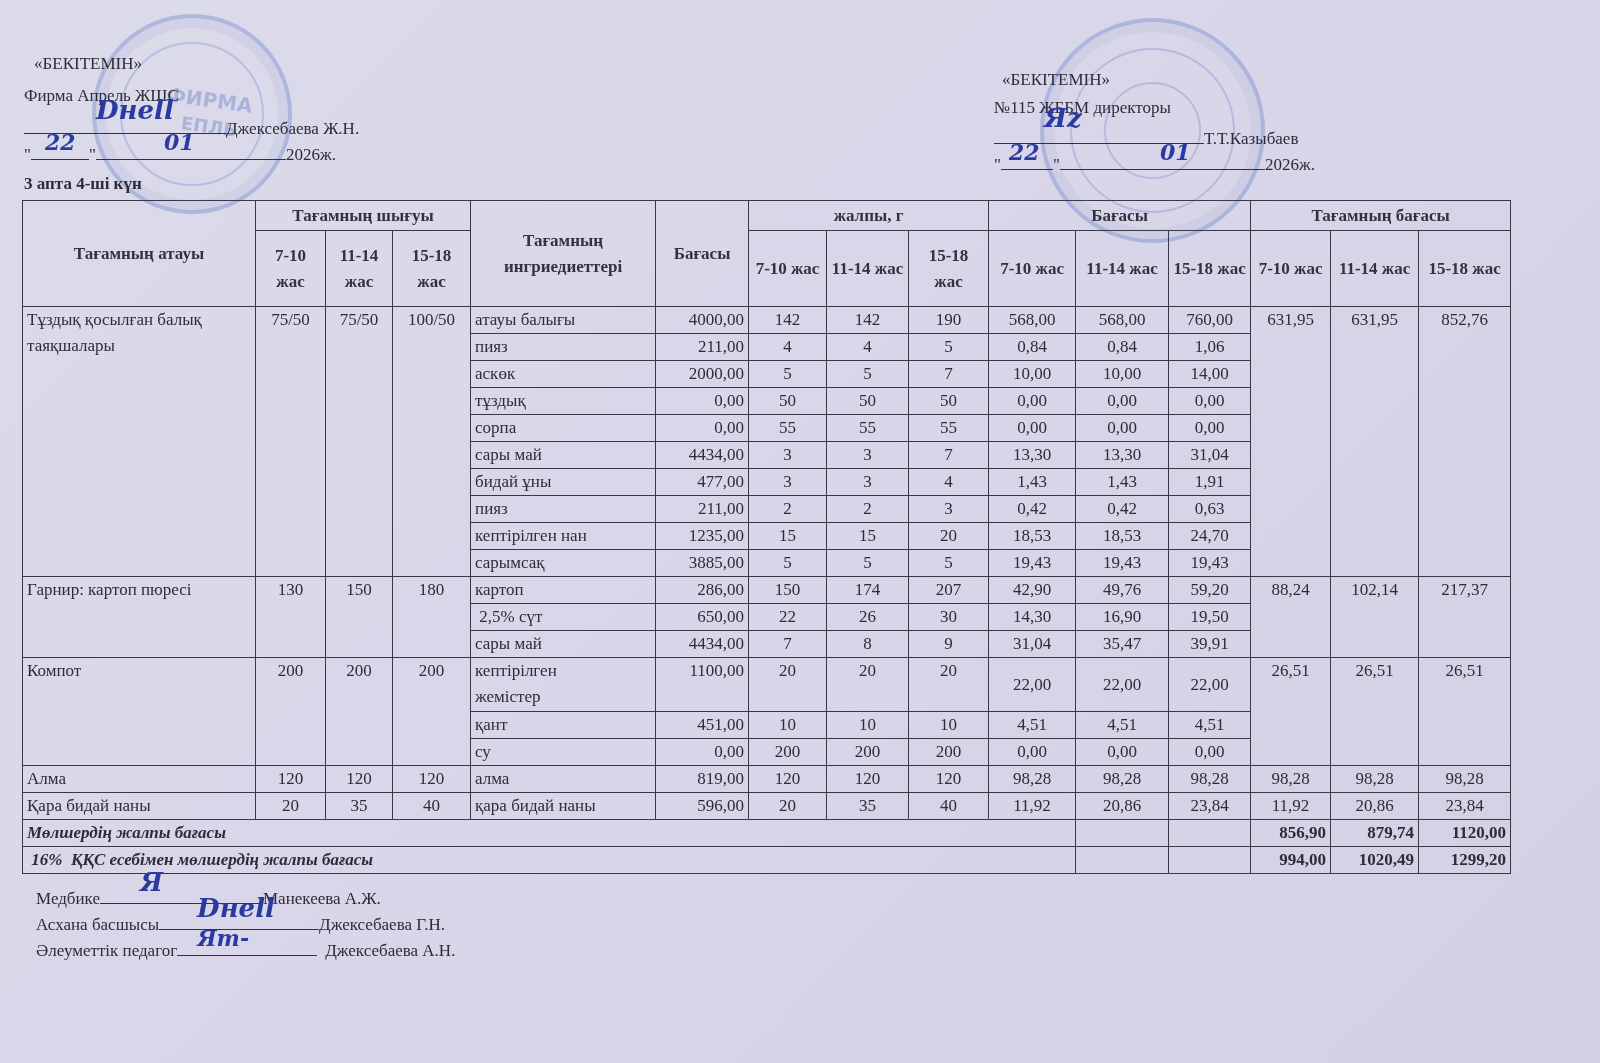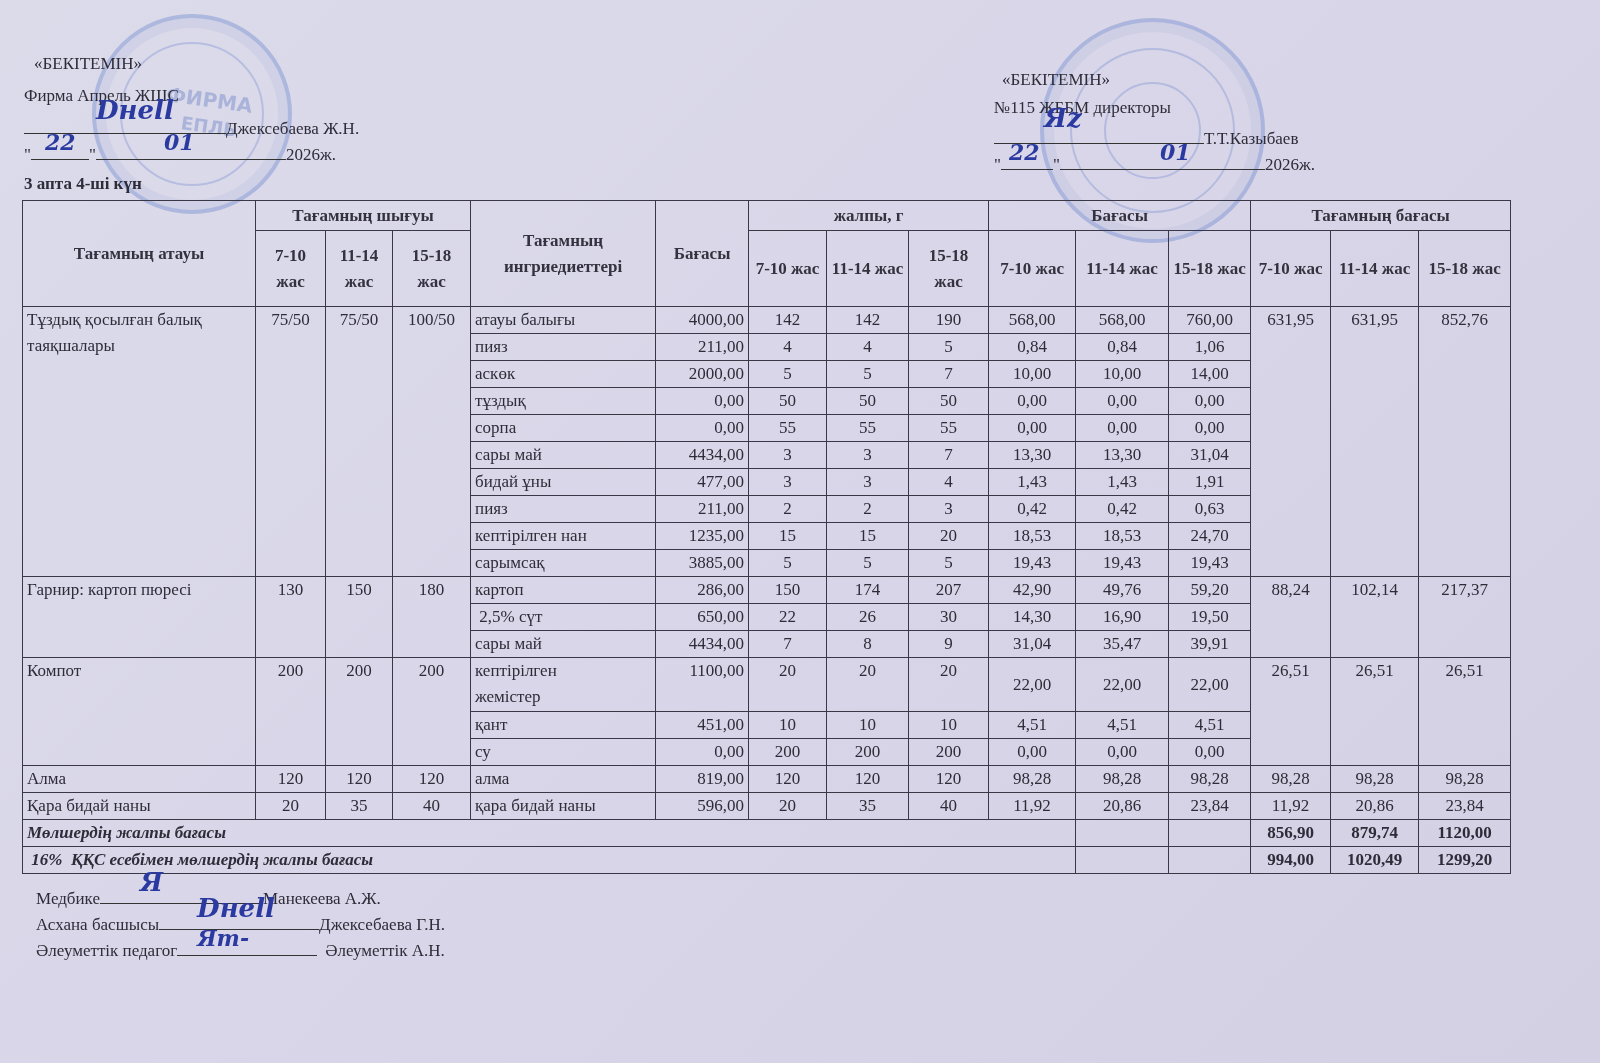--- a/index.html
+++ b/index.html
@@ -33,21 +33,21 @@
     font-size: 17px; line-height: 26px;
     padding: 0 4px;
     font-weight: normal;
     vertical-align: top;
   }
   table.menu th { font-weight: bold; text-align: center; vertical-align: middle; font-size: 17px; color: #34323e; }
   table.menu td.num { text-align: center; }
   table.menu td.right { text-align: right; }
   table.menu tr.row td { height: 27px; }
   table.menu td.total-label { font-style: italic; font-weight: bold; }
-  table.menu td.total-val { font-weight: bold; text-align: center; }
+  table.menu td.total-val { font-weight: bold; text-align: right; }
   .sig-line { display: inline-block; border-bottom: 1px solid #333; height: 18px; position: relative; vertical-align: baseline; }
   .sig-mark { position: absolute; left: 30px; top: -16px; }
 </style>
 </head>
 <body>
 
 <div class="stamp" style="left:92px; top:14px; width:200px; height:200px;">
   <div class="stamp-inner" style="left:24px; top:24px; width:144px; height:144px;"></div>
   <div class="stamp-text" style="left:70px; top:70px; font-size:20px; transform:rotate(8deg);">ФИРМА</div>
   <div class="stamp-text" style="left:85px; top:98px; font-size:18px; transform:rotate(8deg);">ЕПЛЬ</div>
@@ -364,14 +364,14 @@
   </tbody>
 </table>
 
 <div class="abs hdr-text" style="left:36px; top:886px;">
   <span>Медбике</span><span class="sig-line" style="width:163px;"><span class="hand sig-mark" style="left:40px;">Я</span></span><span>Манекеева А.Ж.</span>
 </div>
 <div class="abs hdr-text" style="left:36px; top:912px;">
   <span>Асхана басшысы</span><span class="sig-line" style="width:160px;"><span class="hand sig-mark" style="left:38px;">Dнеll</span></span><span>Джексебаева Г.Н.</span>
 </div>
 <div class="abs hdr-text" style="left:36px; top:938px;">
-  <span>Әлеуметтік педагог</span><span class="sig-line" style="width:140px;"><span class="hand-sm sig-mark" style="left:20px; top:-12px;">Ят-</span></span><span style="margin-left:8px;">Әлеуметтік А.Н.</span>
+  <span>Әлеуметтік педагог</span><span class="sig-line" style="width:140px;"><span class="hand-sm sig-mark" style="left:20px; top:-12px;">Ят-</span></span><span style="margin-left:8px;">Джексебаева А.Н.</span>
 </div>
 
 </body></html>

